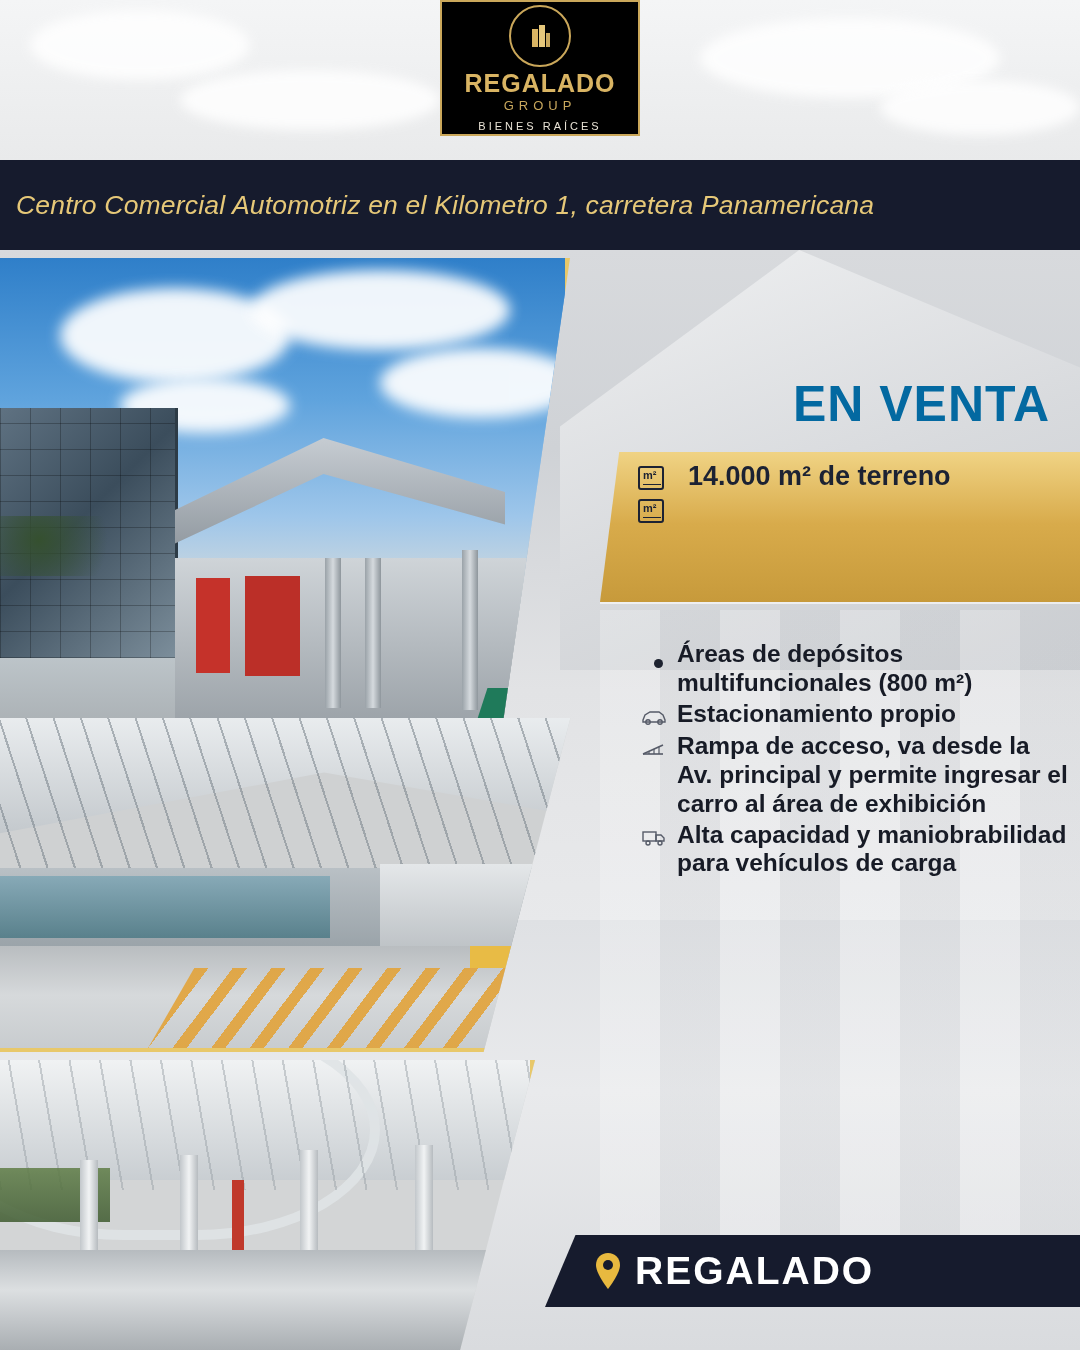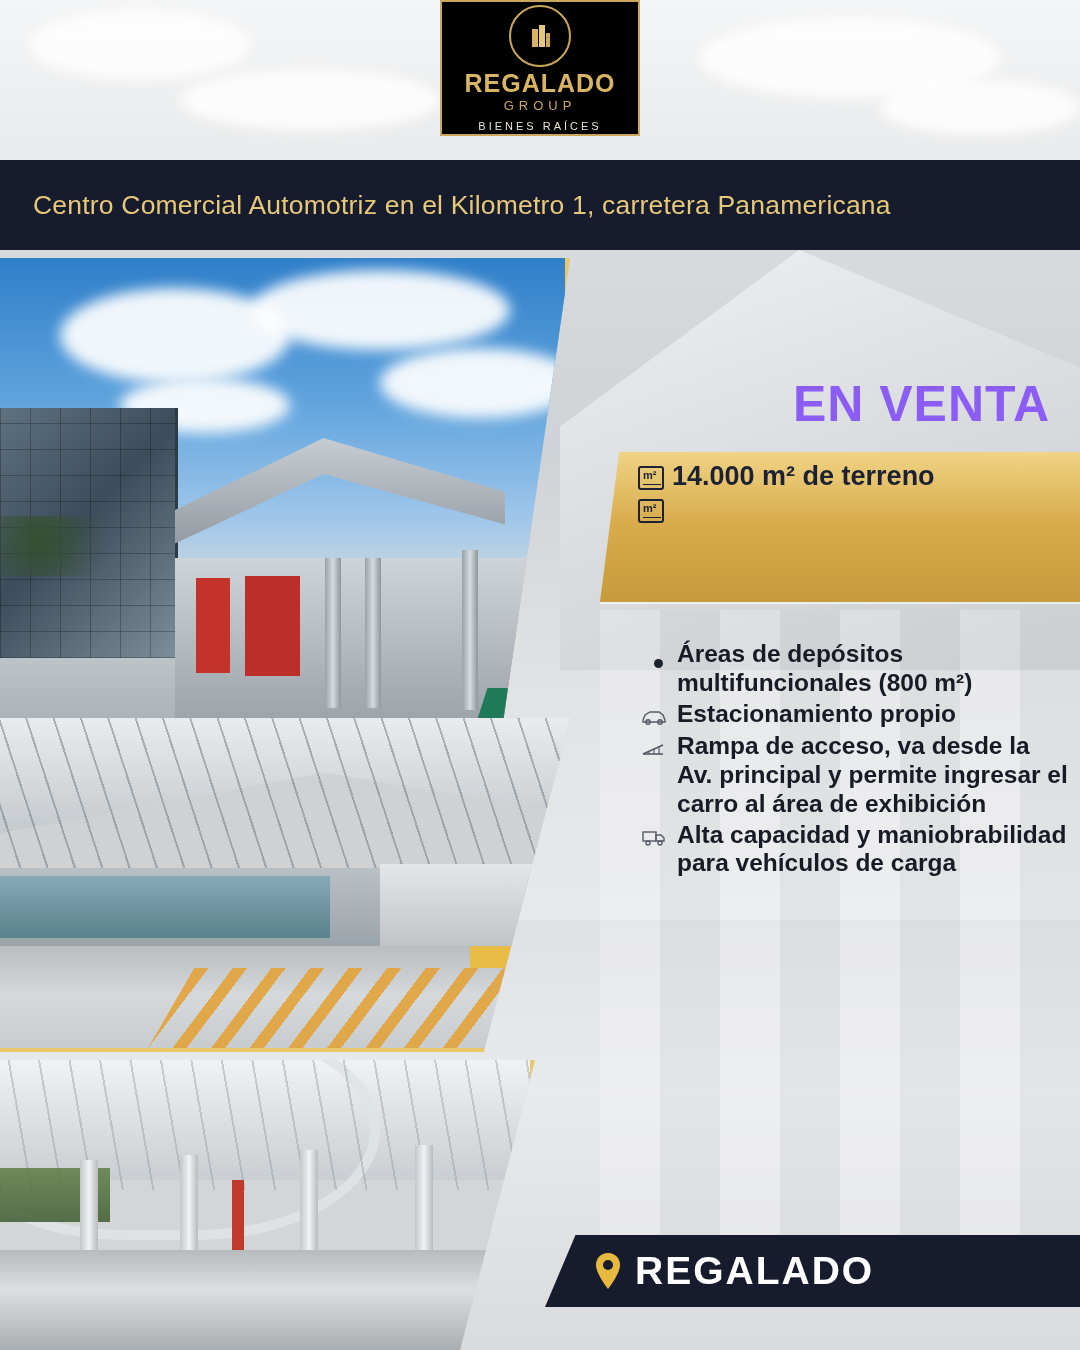--- a/index.html
+++ b/index.html
@@ -63,21 +63,21 @@
   .logo-tag{
     color:#e9e3d6;font-size:11px;letter-spacing:3px;margin-top:7px;
   }
 
   
   .title-bar{
     position:absolute;left:0;top:160px;width:1080px;height:90px;
     background:#161b2d;display:flex;align-items:center;
   }
   .title-bar .title-text{
-    color:#e6c878;font-size:26.5px;padding-left:33px;letter-spacing:.2px;font-weight:400;
+    color:#e6c878;font-size:26.5px;padding-left:16px;letter-spacing:.2px;font-weight:400;font-style:italic;
   }
 
   
   .photo1{
     position:absolute;left:0;top:258px;width:565px;height:470px;
     clip-path:polygon(0 0,100% 0,88% 100%,0 100%);
     border-right:5px solid #e8c86a;border-bottom:4px solid #e8c86a;
     background:linear-gradient(180deg,#4a8fd2 0%,#79b2e4 32%,#b9cfe0 55%,#8f9aa0 72%,#6e7579 100%);
     overflow:hidden;
   }
@@ -141,29 +141,29 @@
     background:repeating-linear-gradient(80deg,rgba(150,158,164,.45) 0 2px,transparent 2px 30px);}
   .p3-col{position:absolute;width:18px;background:linear-gradient(90deg,#c2c7cb,#f1f3f4,#b6bbbf);}
   .p3-red{position:absolute;top:120px;width:12px;height:80px;background:#c0392b;}
   .p3-floor{position:absolute;left:0;top:190px;width:530px;height:100px;
     background:linear-gradient(180deg,#b6bbbf 0%,#dcdfe1 40%,#a9aeb2 100%);}
   .p3-green{position:absolute;left:0;top:108px;width:110px;height:54px;background:linear-gradient(180deg,#5f7d46,#3e5a2f);opacity:.85;}
 
   
   .en-venta{
     position:absolute;right:30px;top:375px;
-    color:#8b5cf6;font-size:50px;font-weight:bold;letter-spacing:1px;
+    color:#0369a1;font-size:50px;font-weight:bold;letter-spacing:1px;
   }
   .gold-band{
     position:absolute;left:600px;top:452px;width:480px;height:150px;
     background:linear-gradient(180deg,#f0d384 0%,#d8ab4b 48%,#c79a3b 100%);
     clip-path:polygon(4% 0,100% 0,100% 100%,0 100%);
   }
   .gold-band .row{
-    display:flex;align-items:flex-start;gap:8px;padding:0 14px 0 38px;color:#1c2233;
+    display:flex;align-items:flex-start;gap:24px;padding:0 14px 0 38px;color:#1c2233;
   }
   .gold-band .row:first-child{padding-top:10px;}
   .gb-text{font-size:27px;line-height:1.08;font-weight:600;}
   .ico{
     flex:0 0 auto;width:26px;height:24px;border:2px solid #1c2233;border-radius:3px;
     position:relative;margin-top:4px;box-sizing:border-box;
   }
   .ico:before{content:"m²";position:absolute;left:3px;top:1px;font-size:11px;font-weight:bold;color:#1c2233;}
   .ico:after{content:"";position:absolute;left:3px;bottom:3px;width:18px;height:1.5px;background:#1c2233;}
 

